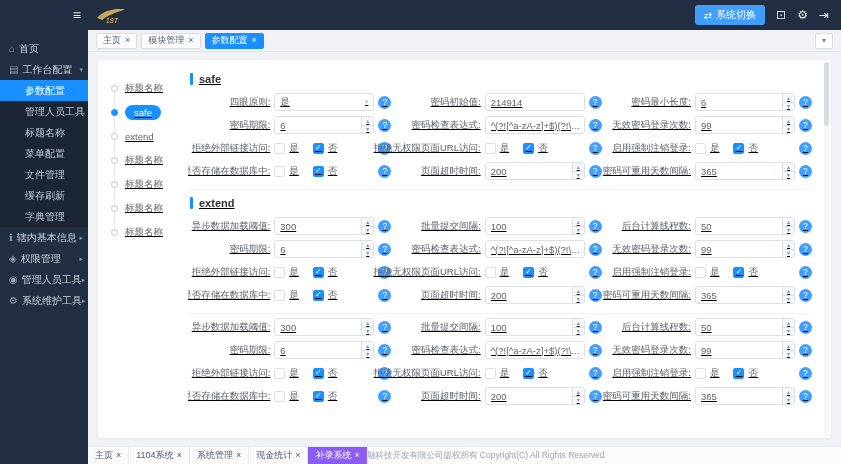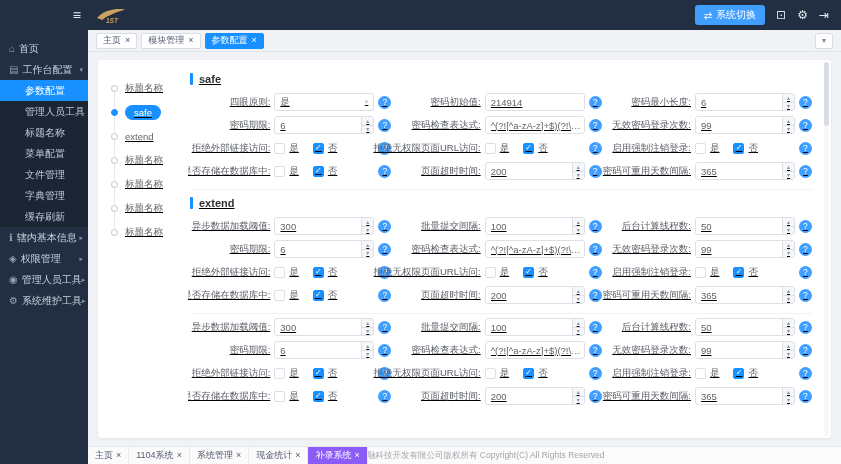--- a/index.html
+++ b/index.html
@@ -129,24 +129,24 @@
           <div class="side-sub-item">
             <span>标题名称</span>
           </div>
           <div class="side-sub-item">
             <span>菜单配置</span>
           </div>
           <div class="side-sub-item">
             <span>文件管理</span>
           </div>
           <div class="side-sub-item">
+            <span>缓存刷新</span>
+          </div>
+          <div class="side-sub-item">
             <span>字典管理</span>
-          </div>
-          <div class="side-sub-item">
-            <span>缓存刷新</span>
           </div>
         </div>
         <div class="side-item">
           <span class="side-icon">ℹ</span>
           <span class="side-label">辖内基本信息</span>
           <span class="side-arrow">▸</span>
         </div>
         <div class="side-item">
           <span class="side-icon">◈</span>
           <span class="side-label">权限管理</span>

